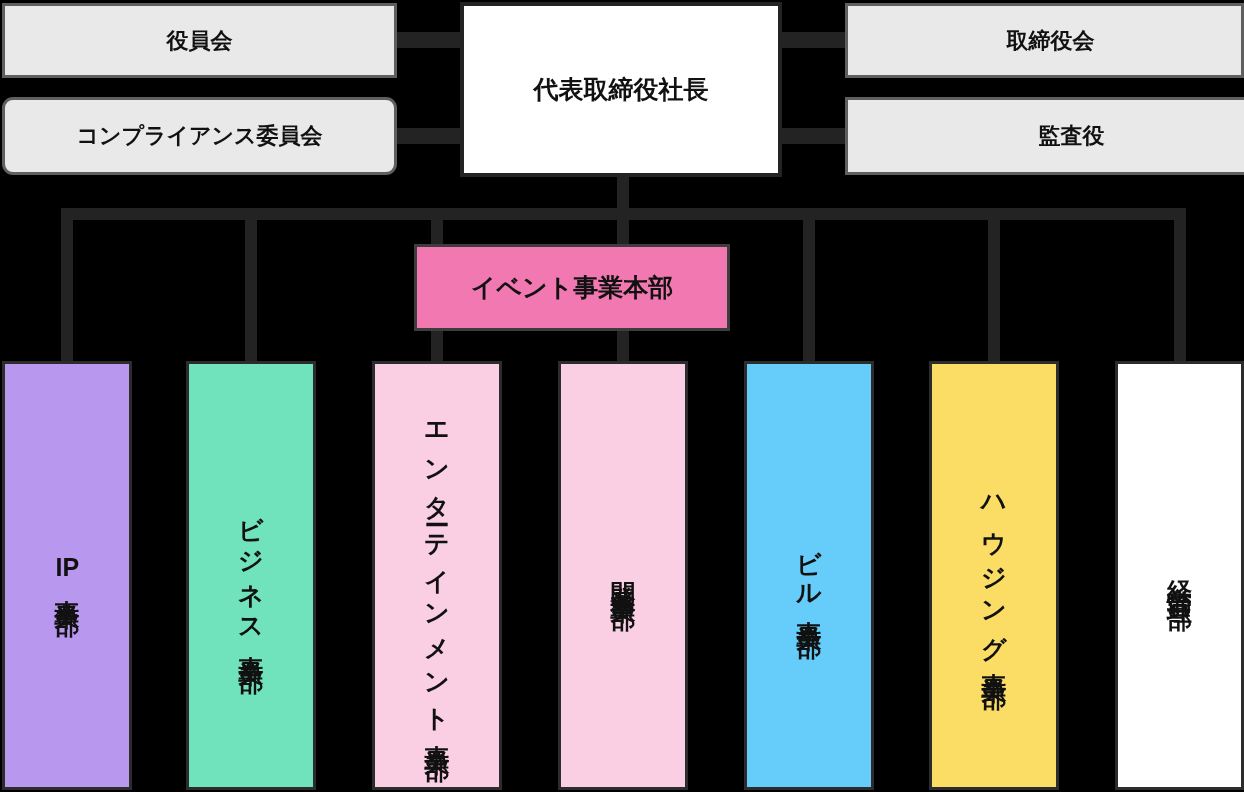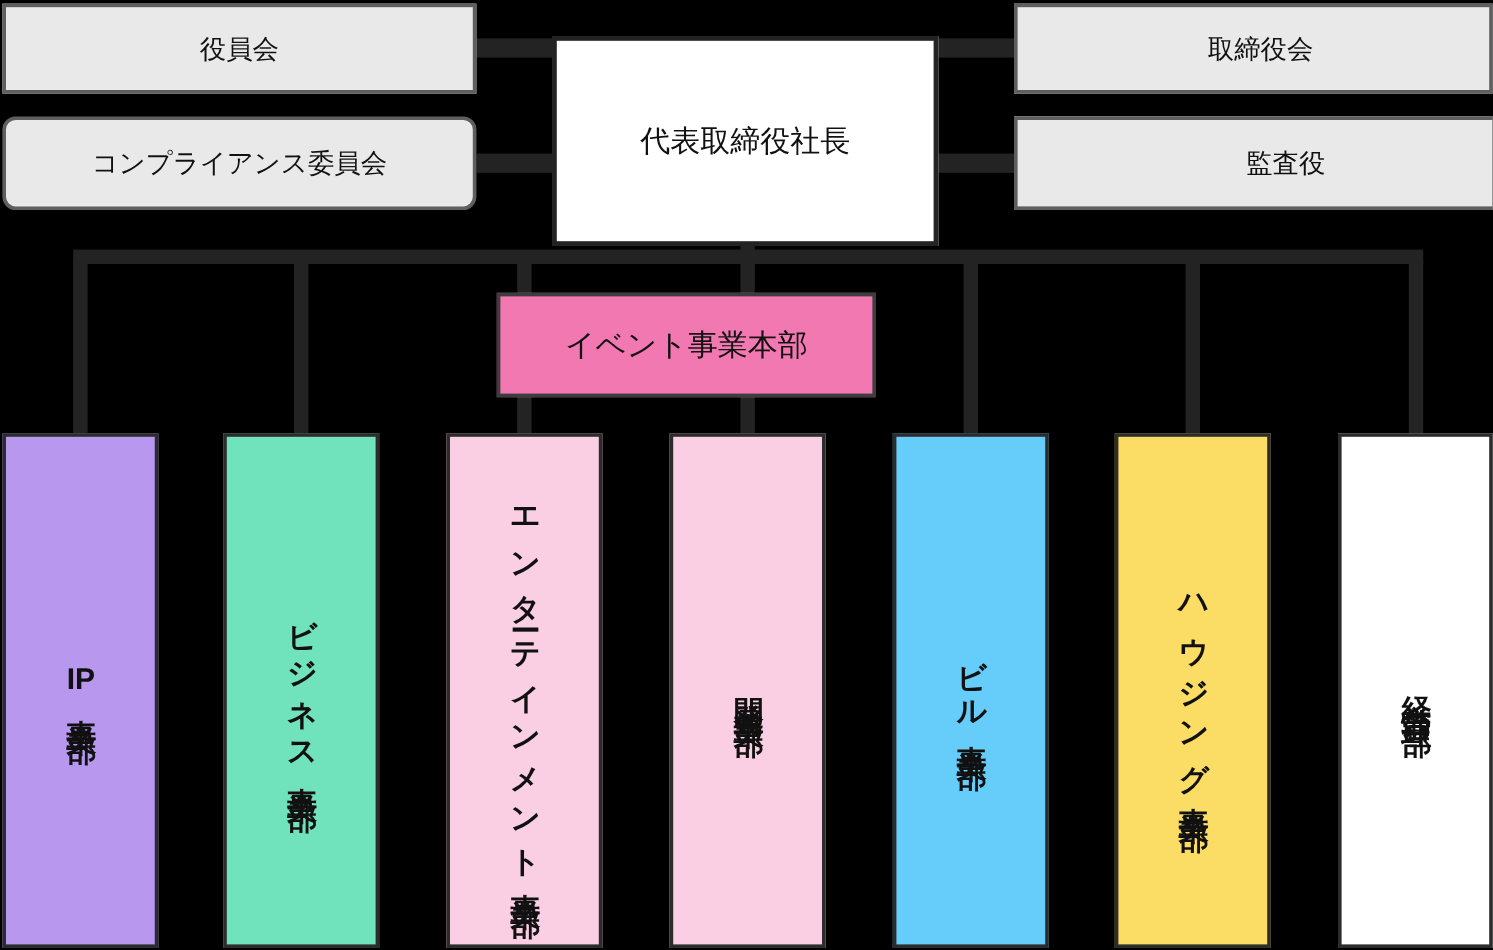--- a/index.html
+++ b/index.html
@@ -4,24 +4,24 @@
 <style>
   html,body{margin:0;padding:0;background:#000;}
   .stage{
     position:relative;width:1244px;height:792px;background:#000;overflow:hidden;
     font-family:"Liberation Sans","DejaVu Sans",sans-serif;color:#111;
   }
   .stage *{box-sizing:border-box;}
   .line{position:absolute;background:#232323;}
   .box{
     position:absolute;display:flex;align-items:center;justify-content:center;
-    font-weight:400;text-align:center;
+    font-weight:700;text-align:center;
   }
   .gray{background:#e9e9e9;border:3px solid #5f5f5f;font-size:22px;}
-  .white-box{background:#ffffff;border:4px solid #232323;font-size:25px;margin-top:28px;}
+  .white-box{background:#ffffff;border:4px solid #232323;font-size:25px;}
   .pink-hq{background:#f278b1;border:3px solid #3d3d3d;font-size:25px;}
   .col{
     position:absolute;top:361px;height:429px;width:130px;
     border:3px solid #2c2c2c;background:#ccc;
     display:flex;align-items:center;justify-content:center;
   }
   .vtext{
     writing-mode:vertical-rl;text-orientation:mixed;
     font-size:25px;font-weight:700;letter-spacing:6px;line-height:1.15;
   }

